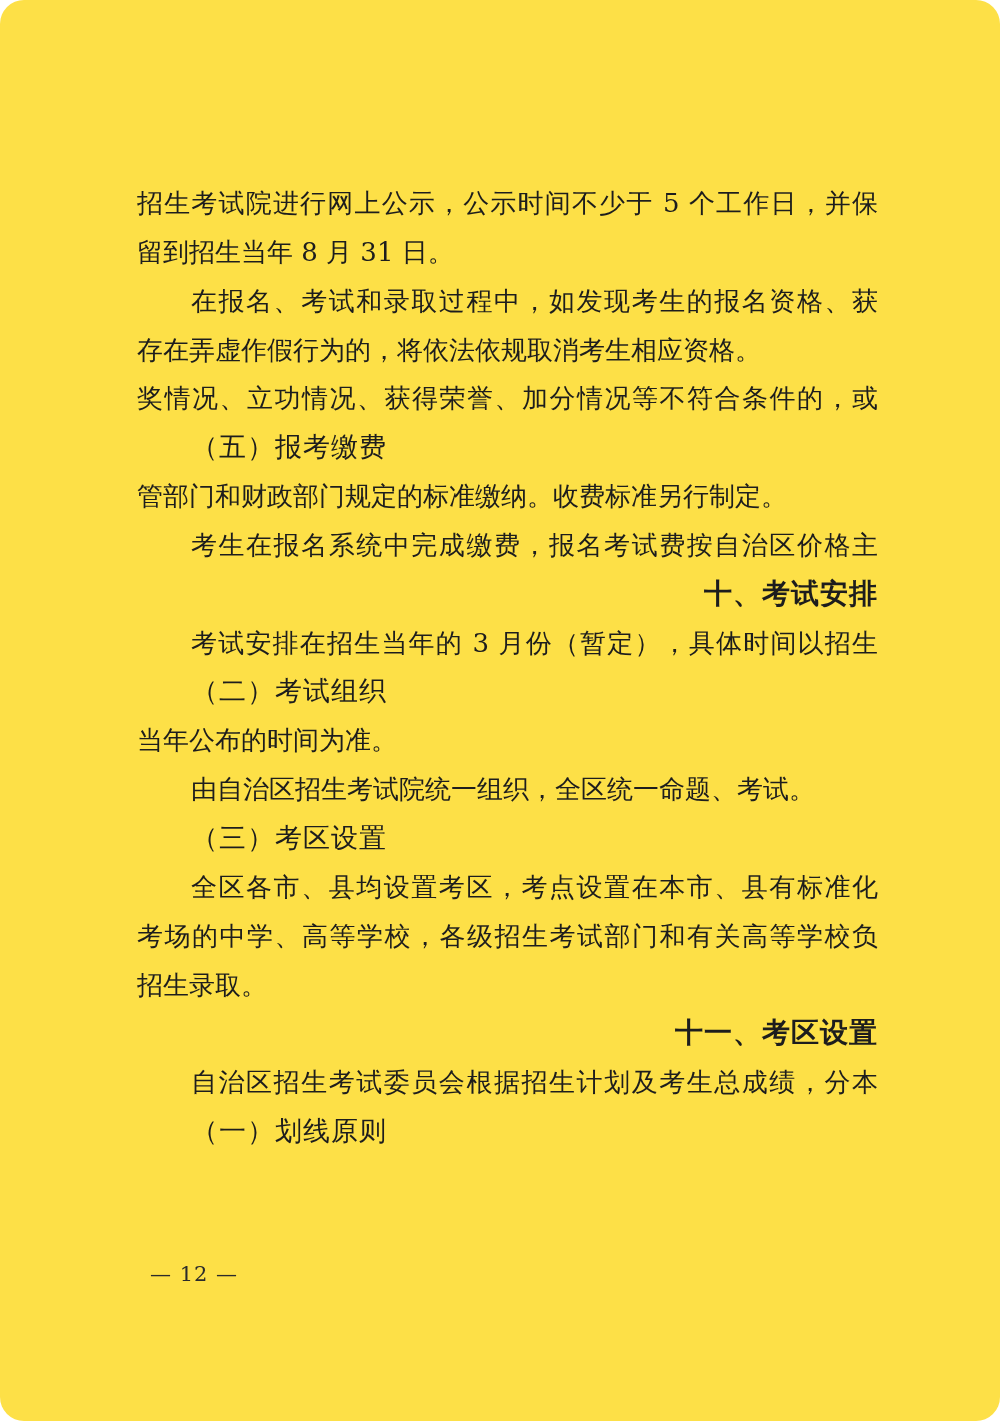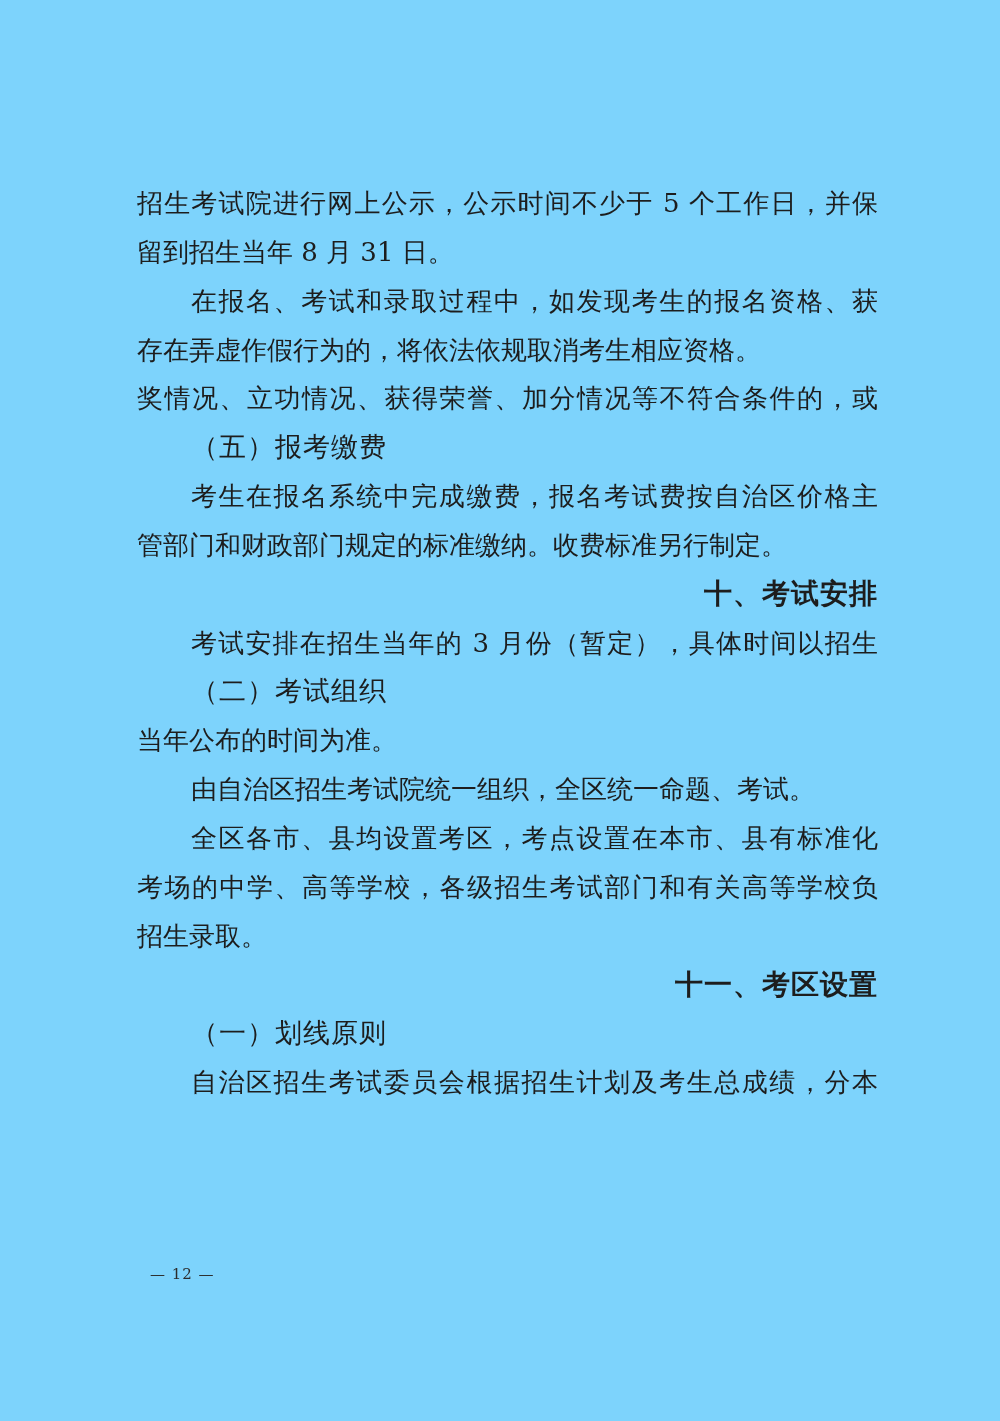--- a/index.html
+++ b/index.html
@@ -11,21 +11,22 @@
     height: 1421px;
     position: relative;
     background: #ffffff;
     font-family: "DejaVu Serif", "Liberation Serif", serif;
     color: #1d1d1d;
     overflow: hidden;
   }
   .page {
     position: absolute;
     inset: 0;
-    background: #7dd3fc;
+    background: #fde047;
+    border-radius: 24px;
   }
   .doc {
     position: absolute;
     left: 137px;
     top: 179px;
     width: 741px;
   }
   .line {
     height: 48.85px;
     line-height: 48.85px;
@@ -49,45 +50,46 @@
     text-align: right;
   }
   .line.subheading {
     font-size: 27px;
     letter-spacing: 1px;
   }
   .footer {
     position: absolute;
     left: 150px;
     top: 1258px;
-    font-size: 15px;
+    font-size: 21px;
     line-height: 32px;
     color: #2b2b2b;
     letter-spacing: 1px;
   }
 </style>
 </head>
 <body>
 
 <div class="page">
   <div class="doc">
       <div class="line body just">招生考试院进行网上公示，公示时间不少于 5 个工作日，并保</div>
       <div class="line body">留到招生当年 8 月 31 日。</div>
       <div class="line body indent just">在报名、考试和录取过程中，如发现考生的报名资格、获</div>
       <div class="line body">存在弄虚作假行为的，将依法依规取消考生相应资格。</div>
       <div class="line body just">奖情况、立功情况、获得荣誉、加分情况等不符合条件的，或</div>
       <div class="line subheading indent">（五）报考缴费</div>
+      <div class="line body">管部门和财政部门规定的标准缴纳。收费标准另行制定。</div>
       <div class="line body indent just">考生在报名系统中完成缴费，报名考试费按自治区价格主</div>
-      <div class="line body">管部门和财政部门规定的标准缴纳。收费标准另行制定。</div>
       <div class="line heading indent">十、考试安排</div>
       <div class="line body indent just">考试安排在招生当年的 3 月份（暂定），具体时间以招生</div>
       <div class="line subheading indent">（二）考试组织</div>
       <div class="line body">当年公布的时间为准。</div>
       <div class="line body indent">由自治区招生考试院统一组织，全区统一命题、考试。</div>
+      <div class="line subheading indent">（三）考区设置</div>
       <div class="line body indent just">全区各市、县均设置考区，考点设置在本市、县有标准化</div>
       <div class="line body just">考场的中学、高等学校，各级招生考试部门和有关高等学校负</div>
       <div class="line body">招生录取。</div>
       <div class="line heading indent">十一、考区设置</div>
+      <div class="line body indent just">自治区招生考试委员会根据招生计划及考生总成绩，分本</div>
       <div class="line subheading indent">（一）划线原则</div>
-      <div class="line body indent just">自治区招生考试委员会根据招生计划及考生总成绩，分本</div>
     </div>
   <div class="footer">— 12 —</div>
 </div>
 
 </body></html>

